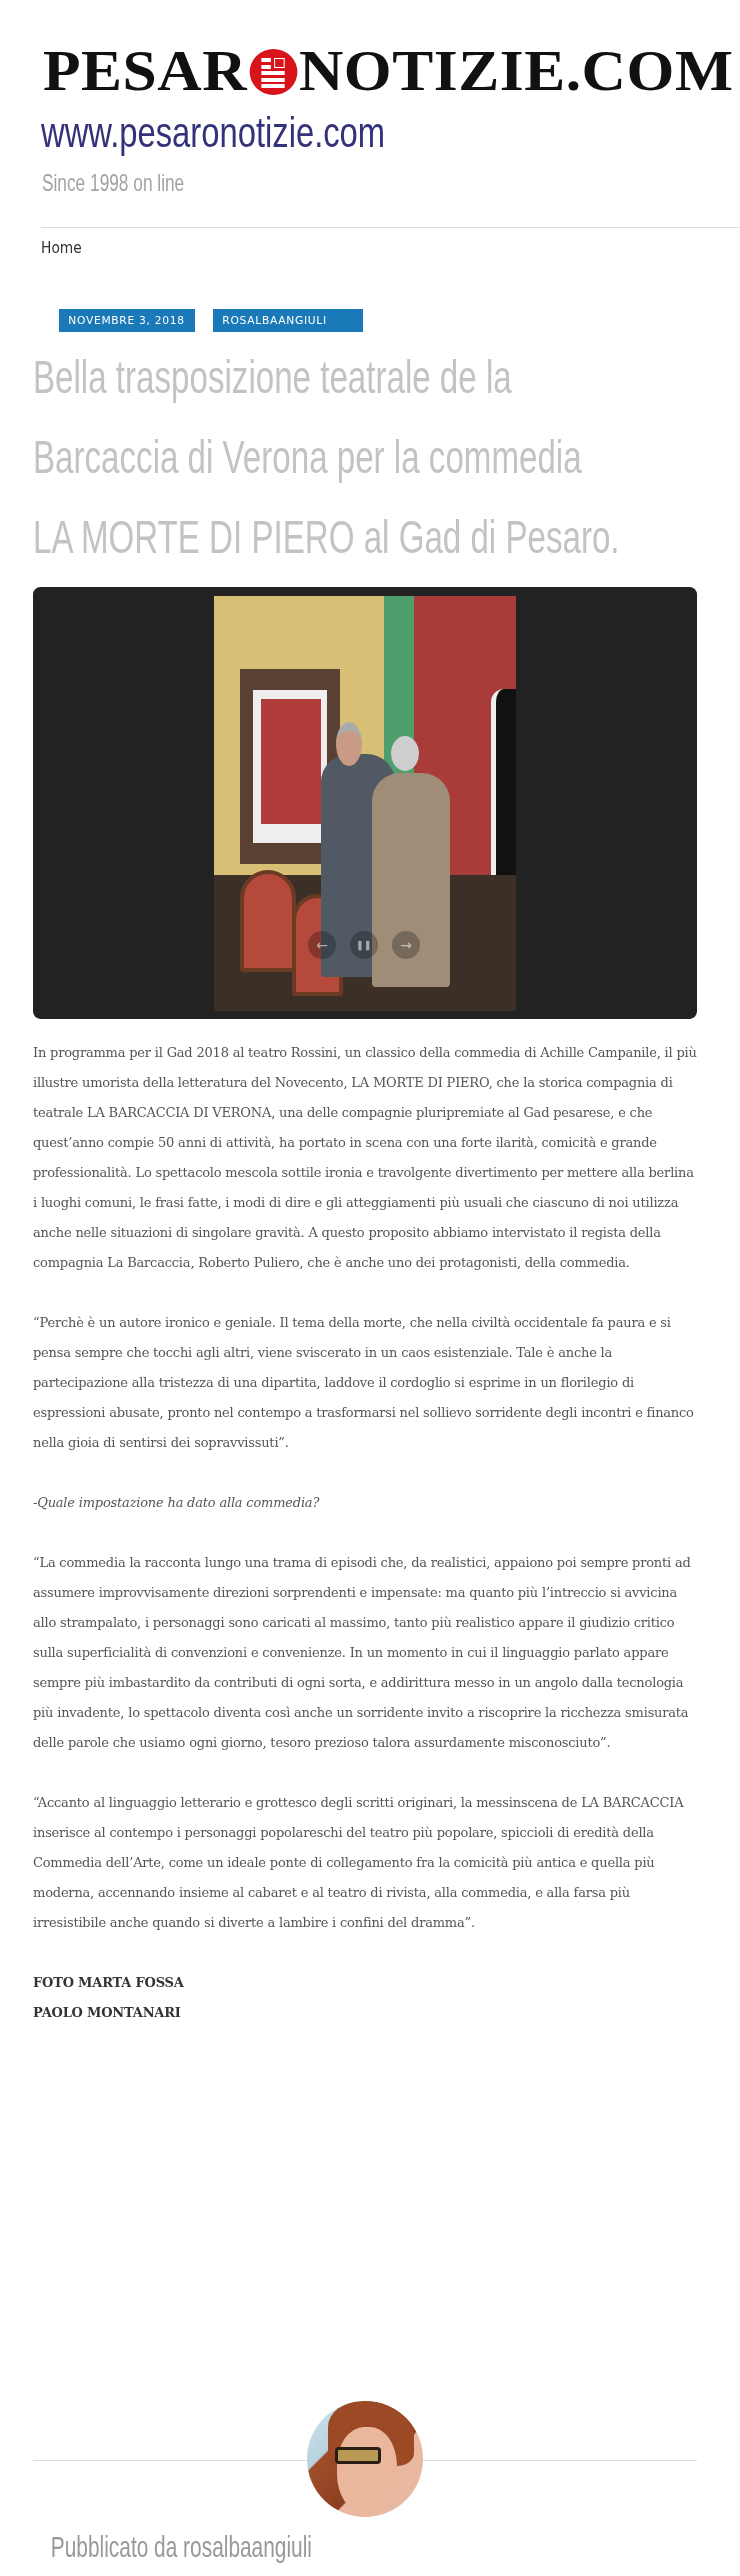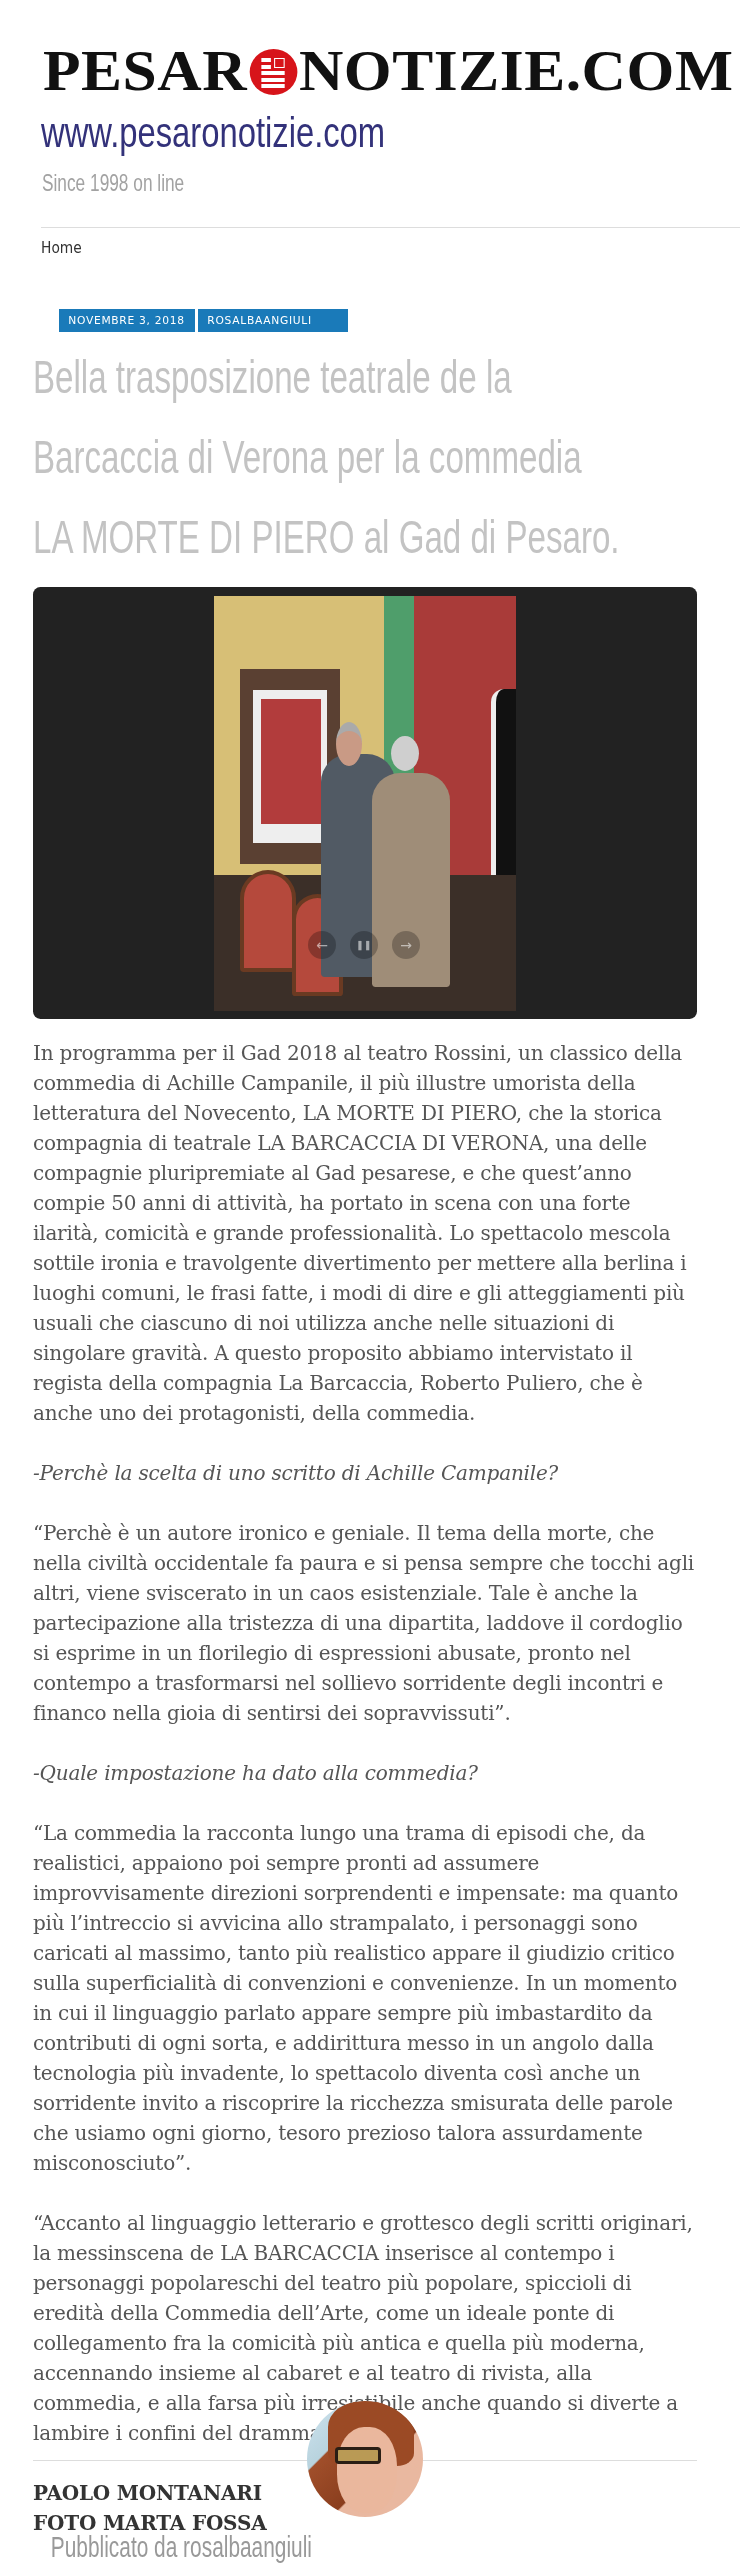--- a/index.html
+++ b/index.html
@@ -16,21 +16,21 @@
   .logo .o-icon i:nth-child(4){ top: 29px; width: 22px; }
   .logo .o-icon i:nth-child(5){ top: 35px; width: 22px; }
   .logo .o-icon b { position: absolute; left: 23px; top: 9.3px; width: 10.2px; height: 10.2px; border: 1.9px solid #fff; }
 
   .site-url { position: absolute; left: 41px; top: 110px; font-family: "Liberation Sans Narrow", "Liberation Sans", sans-serif; font-size: 42px; color: #33327a; transform: scaleX(0.78); transform-origin: left top; white-space: nowrap; line-height: 1.1; }
   .tagline { position: absolute; left: 42px; top: 169px; font-family: "Liberation Sans", sans-serif; font-size: 24px; color: #a2a2a2; transform: scaleX(0.72); transform-origin: left top; white-space: nowrap; }
 
   .header-divider { position: absolute; left: 41px; right: 0; top: 227px; height: 0.9px; background: #dddddd; }
   .nav-home { position: absolute; left: 41px; top: 239px; font-family: "DejaVu Sans", sans-serif; font-size: 15px; color: #333; text-decoration: none; transform: scaleX(0.92); transform-origin: left top; }
 
-  .meta-tags { position: absolute; left: 33px; top: 309px; display: flex; gap: 3px; padding-left: 26px; }
+  .meta-tags { position: absolute; left: 33px; top: 309px; display: flex; gap: 18px; padding-left: 26px; }
   .meta-tag { background: #1a7ab9; color: #ffffff; font-family: "DejaVu Sans", sans-serif; font-size: 10.7px; letter-spacing: 0.7px; height: 23px; line-height: 23px; padding: 0 9.3px; text-decoration: none; }
   .meta-tag.date { width: 136px; }
   .meta-tag.author { width: 150px; }
 
   .post-title { position: absolute; left: 33px; top: 337px; width: 818px; font-family: "Liberation Sans", sans-serif; font-size: 46px; line-height: 80px; color: #c3c3c3; transform: scaleX(0.72); transform-origin: left top; font-weight: 400; }
 
   .slideshow { position: absolute; left: 33px; top: 587px; width: 664px; height: 432px; background: #222222; border-radius: 7.4px; overflow: hidden; }
   .slide-image { position: absolute; left: 181px; top: 9.3px; width: 302px; height: 415px; overflow: hidden; background: #3a2d24; }
   .slide-image .wall-yellow { position: absolute; left: 0; top: 0; width: 170px; height: 279px; background: #d7bf76; }
   .slide-image .wall-green { position: absolute; left: 170px; top: 0; width: 30px; height: 214px; background: #4f9e6b; }
@@ -43,21 +43,21 @@
   .slide-image .chair { position: absolute; top: 274px; width: 56px; height: 102px; border: 4.6px solid #6a3a22; border-radius: 28px 28px 3.7px 3.7px; background: #b5493c; }
   .slide-image .chair.c1 { left: 26px; }
   .slide-image .chair.c2 { left: 78px; top: 298px; width: 51px; }
   .slide-image .man1 { position: absolute; left: 107px; top: 158px; width: 74px; height: 223px; background: #515a64; border-radius: 28px 28px 3.7px 3.7px; }
   .slide-image .man1::before { content: ""; position: absolute; left: 15px; top: -32px; width: 26px; height: 35px; border-radius: 50%; background: #c99a85; border-top: 9.3px solid #aaa; }
   .slide-image .man2 { position: absolute; left: 158px; top: 177px; width: 78px; height: 214px; background: #9f8d78; border-radius: 28px 28px 3.7px 3.7px; }
   .slide-image .man2::before { content: ""; position: absolute; left: 18.6px; top: -37px; width: 28px; height: 35px; border-radius: 50%; background: #cfcfcf; }
   .slide-controls { position: absolute; left: 275px; top: 344px; display: flex; gap: 14px; }
   .slide-ctrl { width: 28px; height: 28px; border-radius: 50%; background: rgba(0,0,0,0.25); color: rgba(255,255,255,0.55); font-family: "DejaVu Sans", sans-serif; font-size: 14px; line-height: 28px; text-align: center; cursor: pointer; }
 
-  .entry-content { position: absolute; left: 33px; top: 1038px; width: 666px; font-family: "DejaVu Serif", serif; font-size: 20px; line-height: 30px; color: #555555; }
+  .entry-content { position: absolute; left: 33px; top: 1038px; width: 666px; font-family: "DejaVu Serif", serif; font-size: 13px; line-height: 30px; color: #555555; }
   .entry-content p { margin-bottom: 30px; letter-spacing: -0.2px; }
   .entry-content p.q { font-style: italic; }
   .entry-content p.sig { margin-bottom: 0; font-weight: 700; color: #333; }
 
   .author-divider { position: absolute; left: 33px; width: 664px; top: 2460px; height: 0.9px; background: #dddddd; }
   .author-avatar { position: absolute; left: 307px; top: 2401px; width: 116px; height: 116px; border-radius: 50%; overflow: hidden; background: linear-gradient(135deg, #cfe4ef 0%, #b8d3de 30%, #a04e2a 31%, #8a3e1e 60%, #e9b8a0 61%); }
   .author-avatar .face { position: absolute; left: 30px; top: 26px; width: 60px; height: 86px; border-radius: 45%; background: #eab79d; }
   .author-avatar .hair { position: absolute; left: 20.5px; top: 0; width: 86px; height: 65px; border-radius: 40% 50% 20% 20%; background: #9b4a25; }
   .author-avatar .glasses { position: absolute; left: 28px; top: 46px; width: 46px; height: 16.7px; border: 3.7px solid #2a1e14; background: #b99a55; border-radius: 3.7px; }
   .author-byline { position: absolute; left: 0; width: 620px; top: 2531px; text-align: left; font-family: "Liberation Sans", sans-serif; font-size: 29px; color: #999999; }
@@ -105,27 +105,26 @@
   </div>
   <div class="slide-controls">
     <div class="slide-ctrl">←</div>
     <div class="slide-ctrl" style="font-size:9.3px;">❚❚</div>
     <div class="slide-ctrl">→</div>
   </div>
 </div>
 
 <div class="entry-content">
   <p>In programma per il Gad 2018 al teatro Rossini, un classico della commedia di Achille Campanile, il più illustre umorista della letteratura del Novecento, LA MORTE DI PIERO, che la storica compagnia di teatrale LA BARCACCIA DI VERONA, una delle compagnie pluripremiate al Gad pesarese, e che quest’anno compie 50 anni di attività, ha portato in scena con una forte ilarità, comicità e grande professionalità. Lo spettacolo mescola sottile ironia e travolgente divertimento per mettere alla berlina i luoghi comuni, le frasi fatte, i modi di dire e gli atteggiamenti più usuali che ciascuno di noi utilizza anche nelle situazioni di singolare gravità. A questo proposito abbiamo intervistato il regista della compagnia La Barcaccia, Roberto Puliero, che è anche uno dei protagonisti, della commedia.</p>
-  <p class="q">-Perchè la scelta di uno scritto di Achille Campanile?</p>
   <p>“Perchè è un autore ironico e geniale. Il tema della morte, che nella civiltà occidentale fa paura e si pensa sempre che tocchi agli altri, viene sviscerato in un caos esistenziale. Tale è anche la partecipazione alla tristezza di una dipartita, laddove il cordoglio si esprime in un florilegio di espressioni abusate, pronto nel contempo a trasformarsi nel sollievo sorridente degli incontri e financo nella gioia di sentirsi dei sopravvissuti”.</p>
   <p class="q">-Quale impostazione ha dato alla commedia?</p>
   <p>“La commedia la racconta lungo una trama di episodi che, da realistici, appaiono poi sempre pronti ad assumere improvvisamente direzioni sorprendenti e impensate: ma quanto più l’intreccio si avvicina allo strampalato, i personaggi sono caricati al massimo, tanto più realistico appare il giudizio critico sulla superficialità di convenzioni e convenienze. In un momento in cui il linguaggio parlato appare sempre più imbastardito da contributi di ogni sorta, e addirittura messo in un angolo dalla tecnologia più invadente, lo spettacolo diventa così anche un sorridente invito a riscoprire la ricchezza smisurata delle parole che usiamo ogni giorno, tesoro prezioso talora assurdamente misconosciuto”.</p>
   <p>“Accanto al linguaggio letterario e grottesco degli scritti originari, la messinscena de LA BARCACCIA inserisce al contempo i personaggi popolareschi del teatro più popolare, spiccioli di eredità della Commedia dell’Arte, come un ideale ponte di collegamento fra la comicità più antica e quella più moderna, accennando insieme al cabaret e al teatro di rivista, alla commedia, e alla farsa più irresistibile anche quando si diverte a lambire i confini del dramma”.</p>
+  <p class="sig">FOTO MARTA FOSSA</p>
   <p class="sig">PAOLO MONTANARI</p>
-  <p class="sig">FOTO MARTA FOSSA</p>
 </div>
 
 <div class="author-divider"></div>
 <div class="author-avatar">
   <div class="hair"></div>
   <div class="face"></div>
   <div class="glasses"></div>
 </div>
 <div class="author-byline"><span>Pubblicato da rosalbaangiuli</span></div>
 

